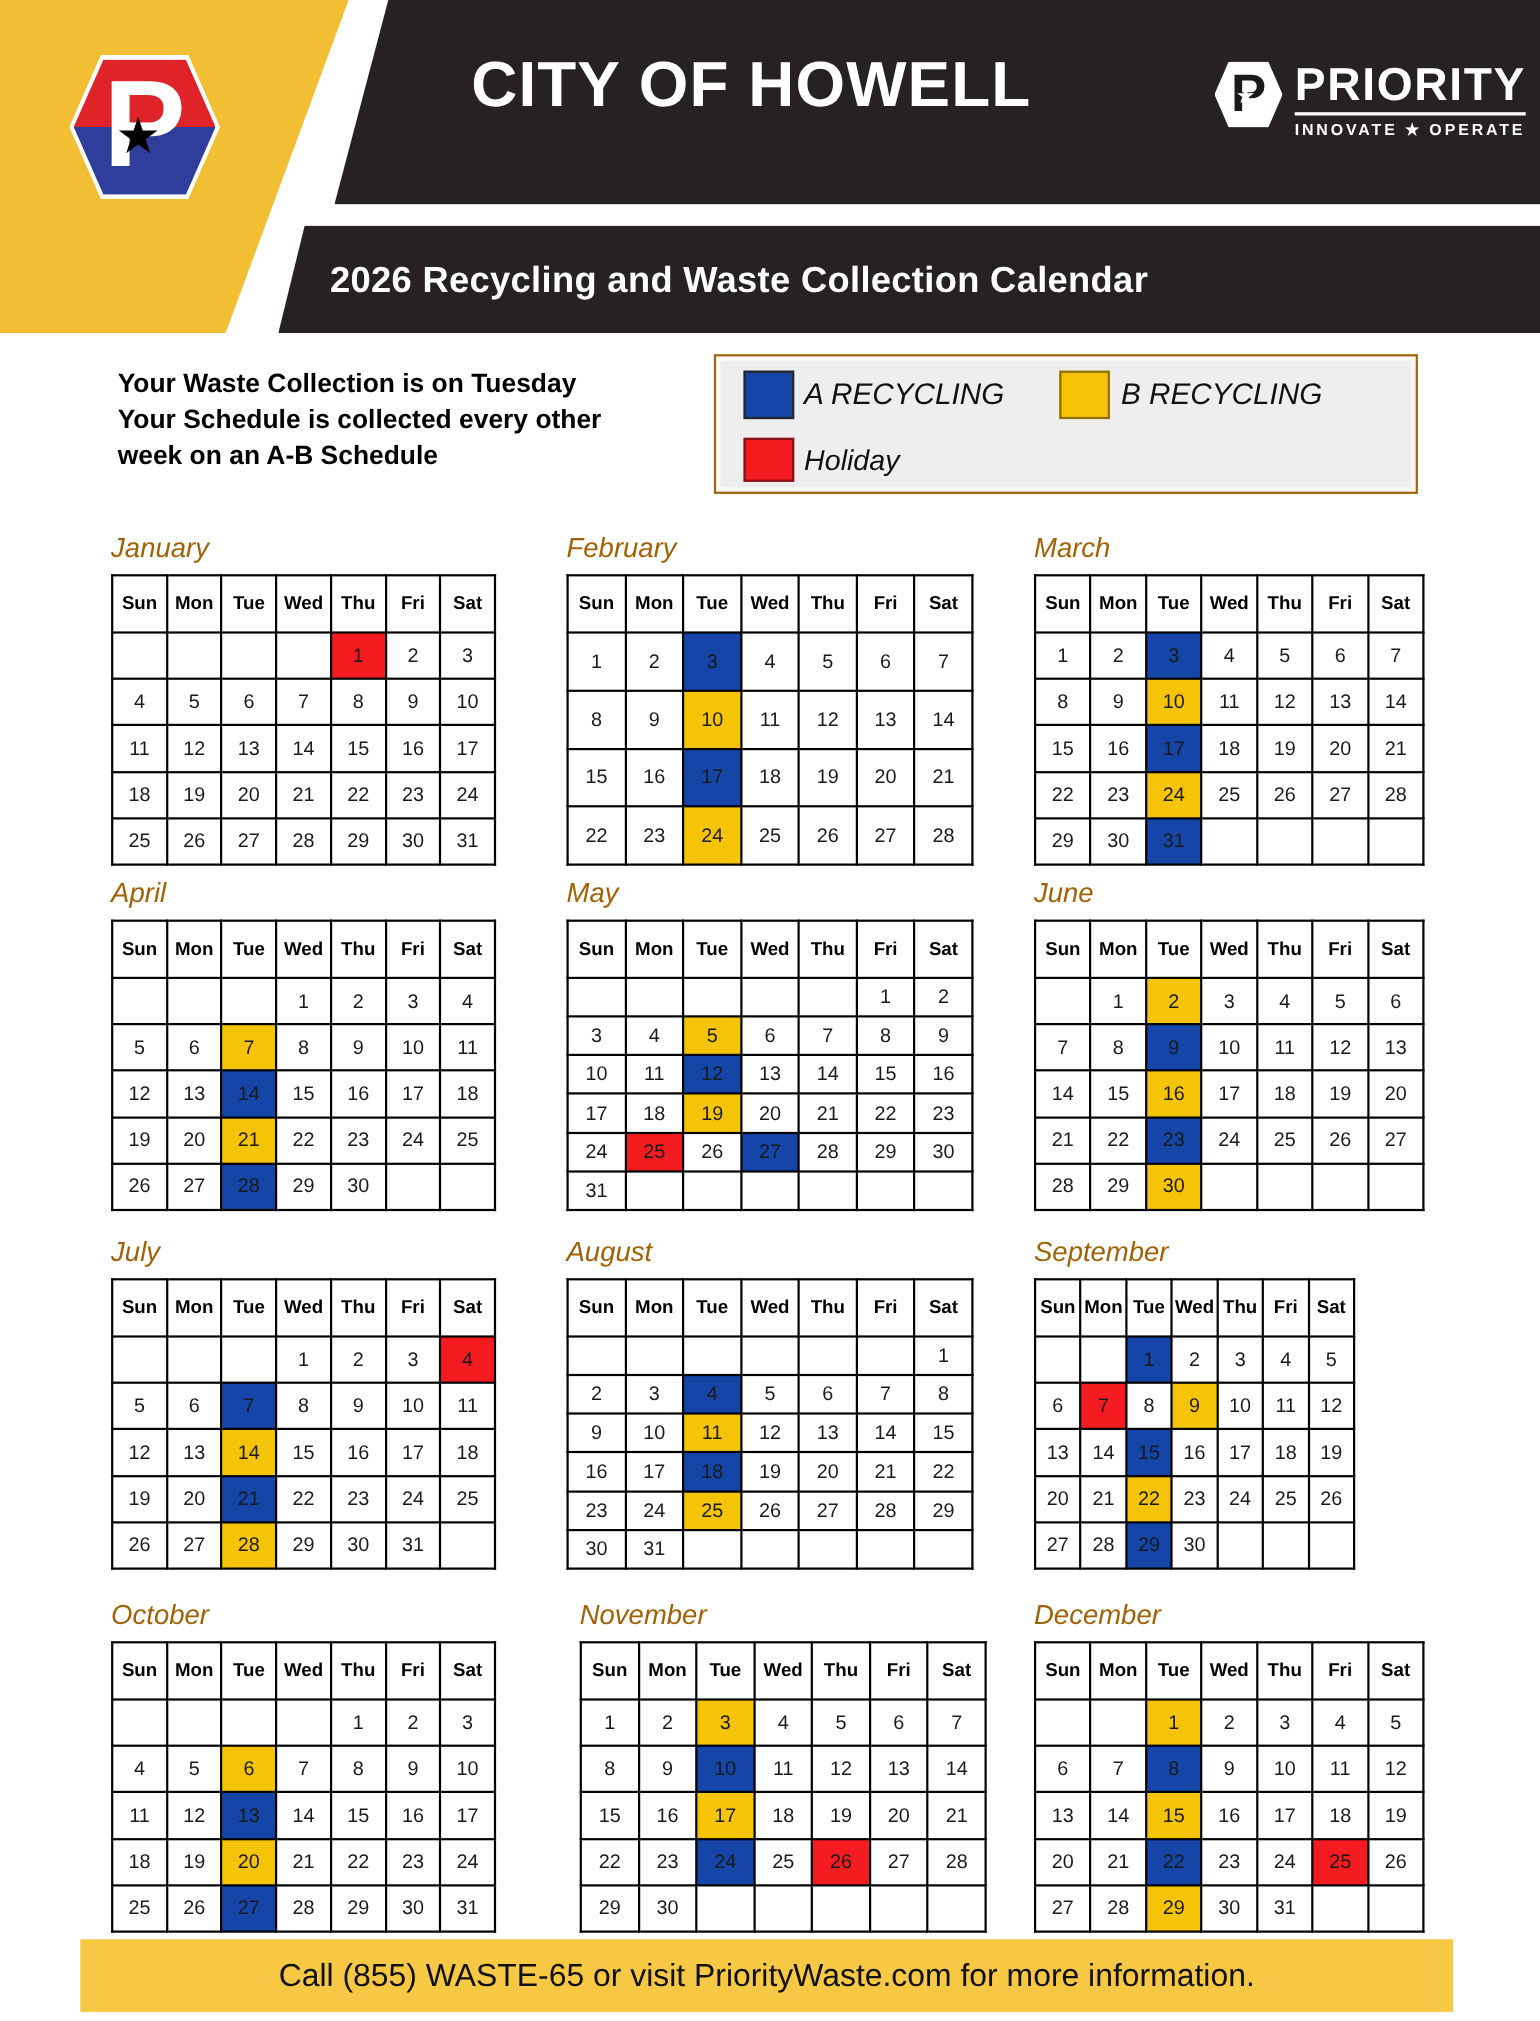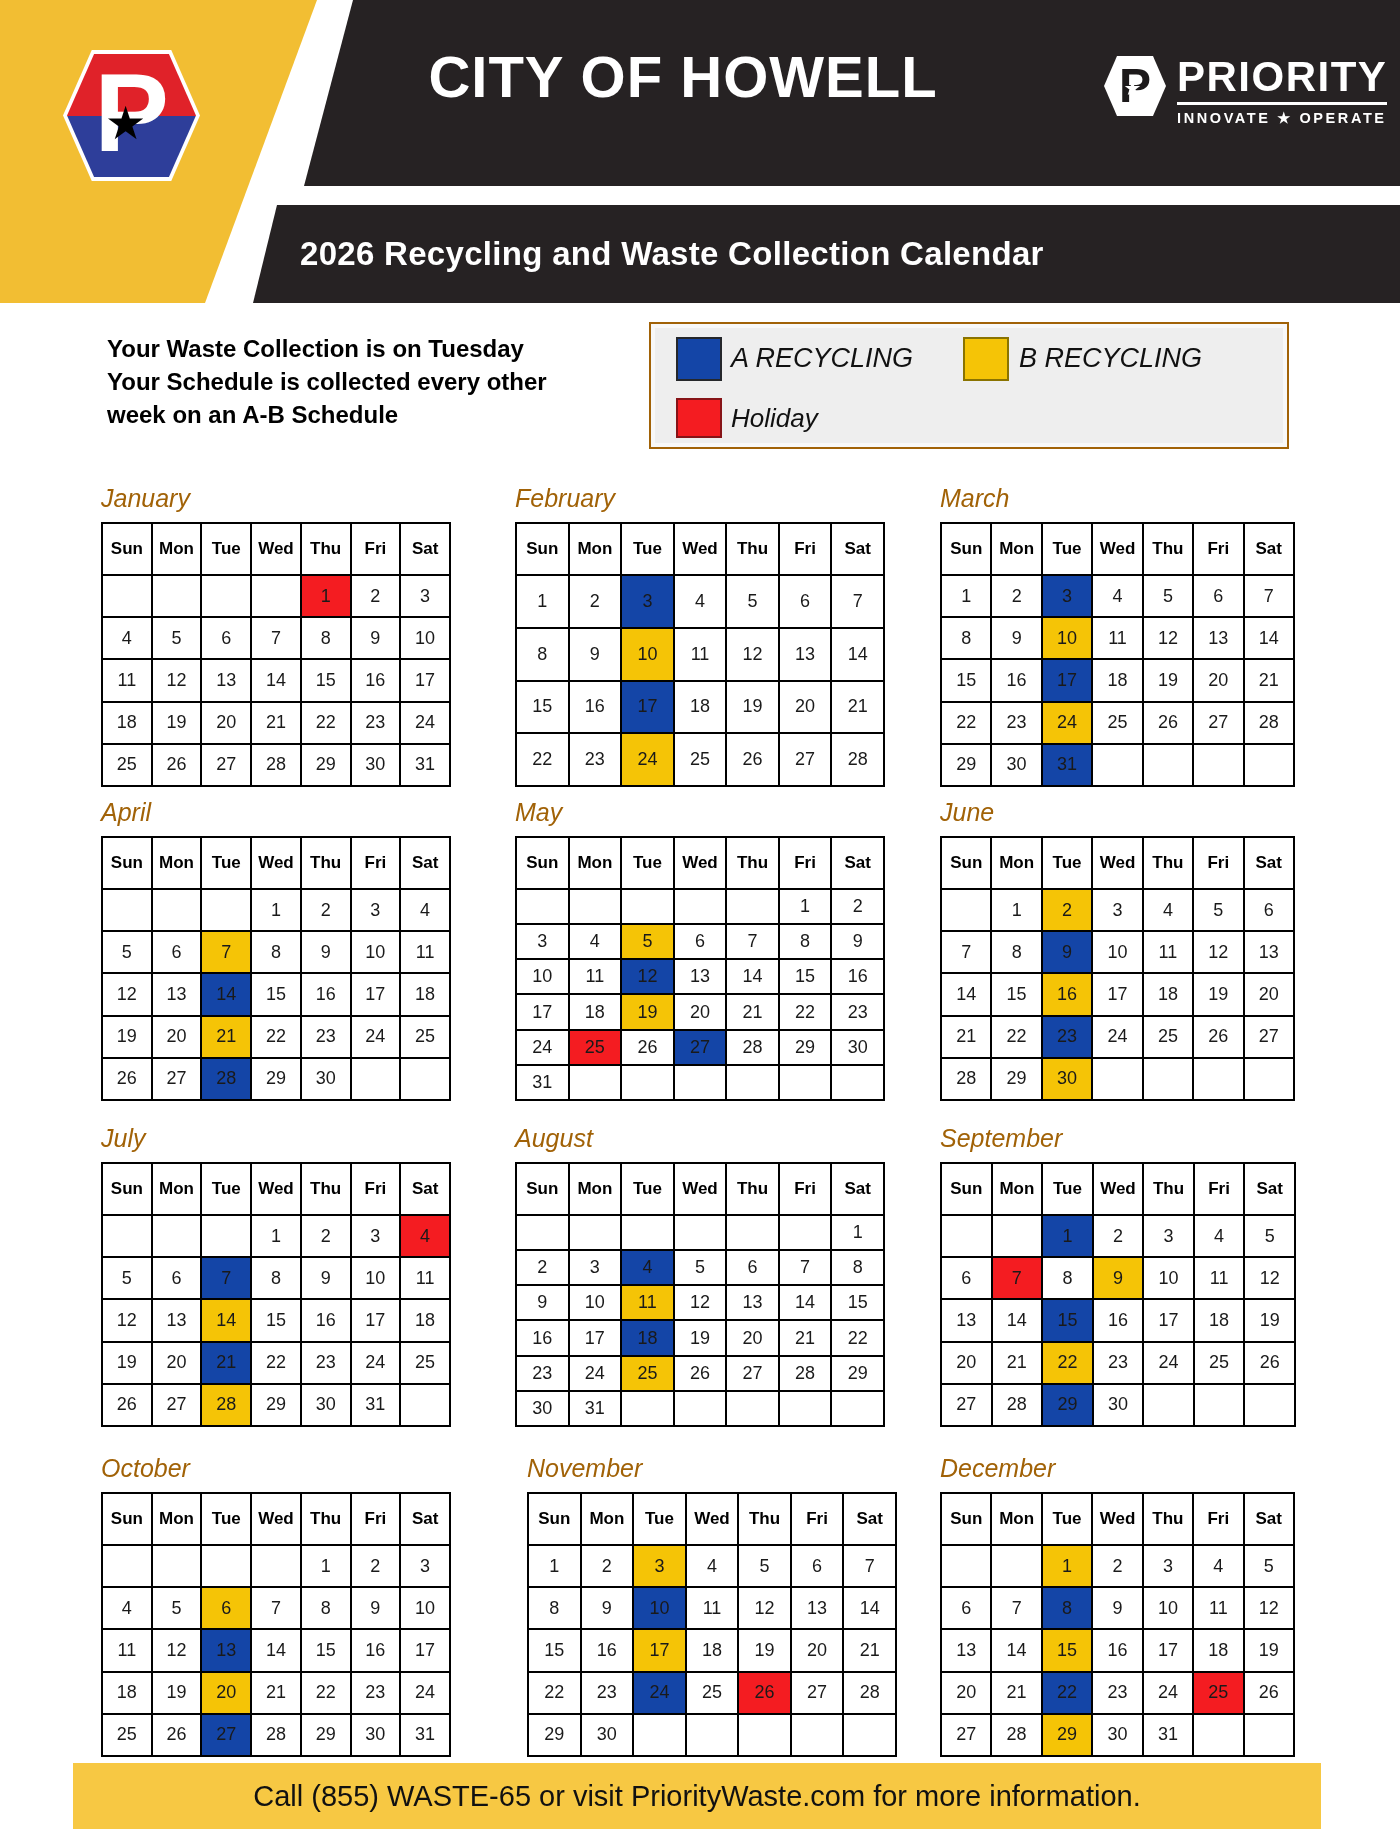--- a/index.html
+++ b/index.html
@@ -625,21 +625,21 @@
             <td>31</td>
             <td></td>
             <td></td>
             <td></td>
             <td></td>
             <td></td>
           </tr>
         </tbody>
       </table>
     </div>
-    <div class="month" style="left: 940px; width: 356px; top: 1124px;">
+    <div class="month" style="left: 940px; width: 292px; top: 1124px;">
       <div class="month-title">September</div>
       <table>
         <thead>
           <tr>
             <th>Sun</th>
             <th>Mon</th>
             <th>Tue</th>
             <th>Wed</th>
             <th>Thu</th>
             <th>Fri</th>

